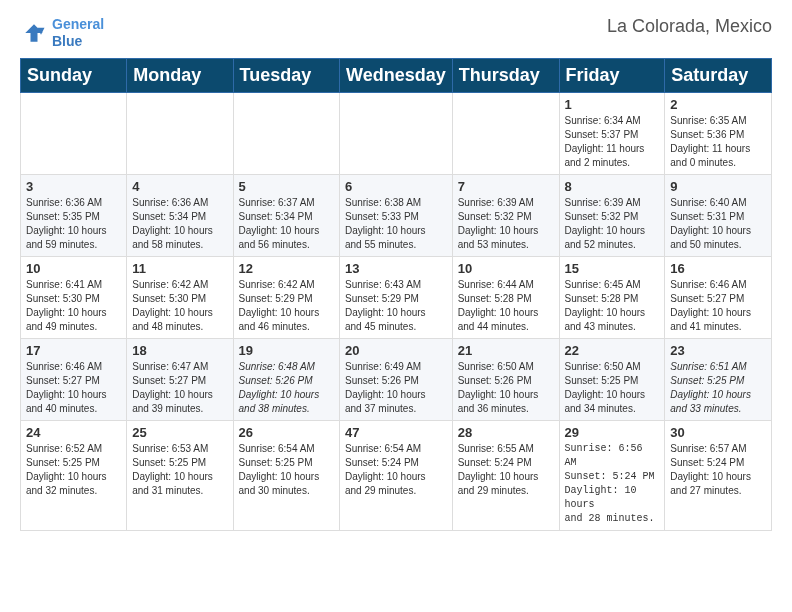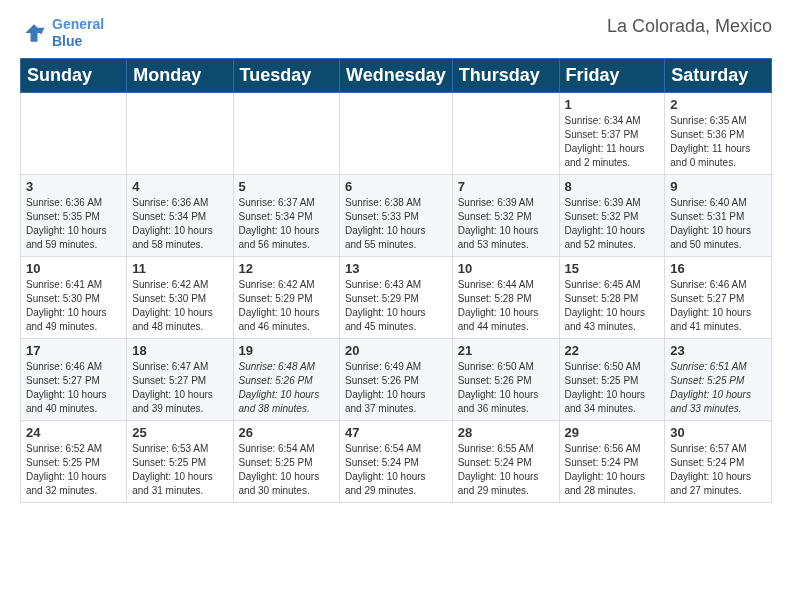--- a/index.html
+++ b/index.html
@@ -335,21 +335,21 @@
           </td>
           <td>
             <span class="day-number">28</span>
             <div class="day-info" style="white-space: pre-line;">Sunrise: 6:55 AM
 Sunset: 5:24 PM
 Daylight: 10 hours
 and 29 minutes.</div>
           </td>
           <td>
             <span class="day-number">29</span>
-            <div class="day-info" style="white-space: pre-line;">Sunrise: 6:56 AM
+            <div class="day-info" style="white-space: pre-line; font-family: Liberation Mono, monospace;">Sunrise: 6:56 AM
 Sunset: 5:24 PM
 Daylight: 10 hours
 and 28 minutes.</div>
           </td>
           <td>
             <span class="day-number">30</span>
             <div class="day-info" style="white-space: pre-line;">Sunrise: 6:57 AM
 Sunset: 5:24 PM
 Daylight: 10 hours
 and 27 minutes.</div>

